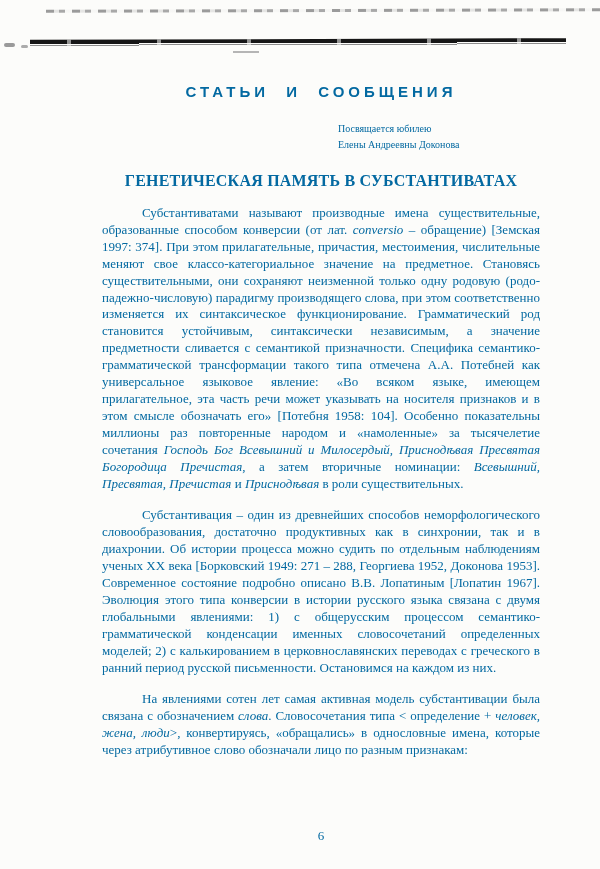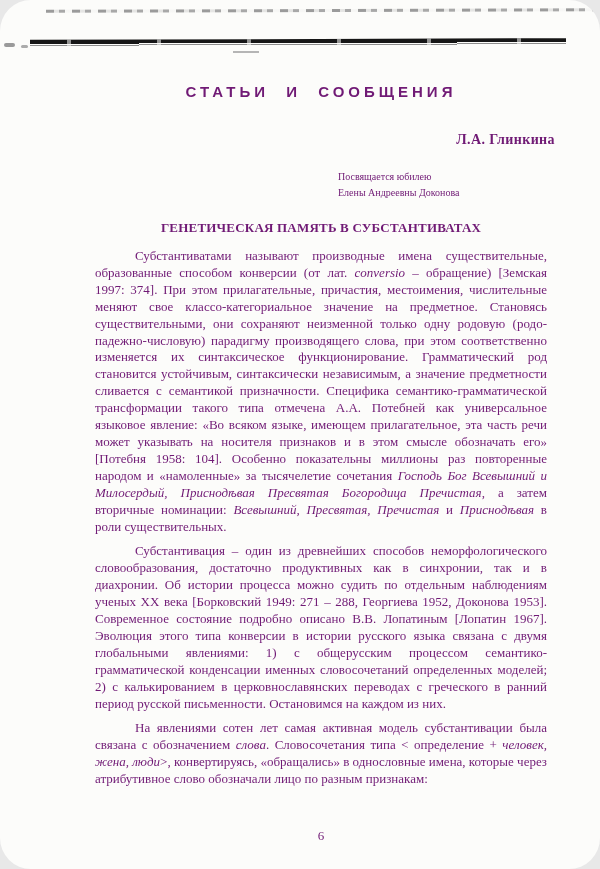--- a/index.html
+++ b/index.html
@@ -1,24 +1,23 @@
 <!DOCTYPE html>
 <html lang="ru"><head>
 <meta charset="utf-8">
 <style>
   html,body{margin:0;padding:0;background:#e8e8e8;}
   .page{
     position:relative;
     width:600px;height:869px;
     margin:0 auto;
     background:#fcfcfa;
-    color:#701a75;
+    color:#0369a1;
     font-family:"Liberation Serif", serif;
     overflow:hidden;
-    border-radius:31px;
   }
   
   .artifact-top{
     position:absolute;top:9px;left:46px;width:554px;height:3px;
     background:repeating-linear-gradient(90deg,#9b9b9b 0 8px,rgba(160,160,160,.25) 8px 13px,#a8a8a8 13px 19px,rgba(150,150,150,.05) 19px 26px);
     transform:rotate(-0.15deg);
   }
   .artifact-bar{
     position:absolute;top:39px;left:30px;width:536px;height:8px;
     transform:rotate(-0.18deg);
@@ -55,30 +54,30 @@
   .dedication{
     margin-top:21px;
     margin-left:251px;
     font-size:10px;
     line-height:16px;
   }
   .title{
     margin-top:19px;
     text-align:center;
     font-weight:bold;
-    font-size:13px;
+    font-size:16px;
     letter-spacing:.2px;
   }
   .article-body{
     margin-top:12px;
     font-size:13px;
     line-height:16.9px;
     text-align:justify;
   }
-  .article-body p{margin:8px;text-indent:40px;}
+  .article-body p{margin:15px;text-indent:40px;}
   .article-body p.bullet{text-indent:30px;}
   .article-body em{font-style:italic;}
   .bullet-marker{margin-right:15px;font-size:11px;vertical-align:1px;}
   .page-number{
     position:absolute;left:87px;top:828px;width:468px;
     text-align:center;
     font-size:13px;
   }
 </style>
 </head>
@@ -89,21 +88,20 @@
   <div class="artifact-top"></div>
   <div class="artifact-bar"></div>
   <div class="artifact-speck1"></div>
   <div class="artifact-speck2"></div>
   <div class="artifact-speck3"></div>
 
   <div class="content">
 
     <div class="masthead">СТАТЬИ И СООБЩЕНИЯ</div>
 
-    <div class="author">Л.А. Глинкина</div>
 
     <div class="dedication">
       <div>Посвящается юбилею</div>
       <div>Елены Андреевны Доконова</div>
     </div>
 
     <div class="title">ГЕНЕТИЧЕСКАЯ ПАМЯТЬ В СУБСТАНТИВАТАХ</div>
 
     <div class="article-body">
         <p><span>Субстантиватами называют производные имена существительные, образованные способом конверсии (от лат. </span><em>conversio</em><span> – обращение) [Земская 1997: 374]. При этом прилагательные, причастия, местоимения, числительные меняют свое классо-категориальное значение на предметное. Становясь существительными, они сохраняют неизменной только одну родовую (родо-падежно-числовую) парадигму производящего слова, при этом соответственно изменяется их синтаксическое функционирование. Грамматический род становится устойчивым, синтаксически независимым, а значение предметности сливается с семантикой призначности. Специфика семантико-грамматической трансформации такого типа отмечена А.А. Потебней как универсальное языковое явление: «Во всяком языке, имеющем прилагательное, эта часть речи может указывать на носителя признаков и в этом смысле обозначать его» [Потебня 1958: 104]. Особенно показательны миллионы раз повторенные народом и «намоленные» за тысячелетие сочетания </span><em>Господь Бог Всевышний и Милосердый, Приснодѣвая Пресвятая Богородица Пречистая</em><span>, а затем вторичные номинации: </span><em>Всевышний, Пресвятая, Пречистая</em><span> и </span><em>Приснодѣвая</em><span> в роли существительных.</span></p>

